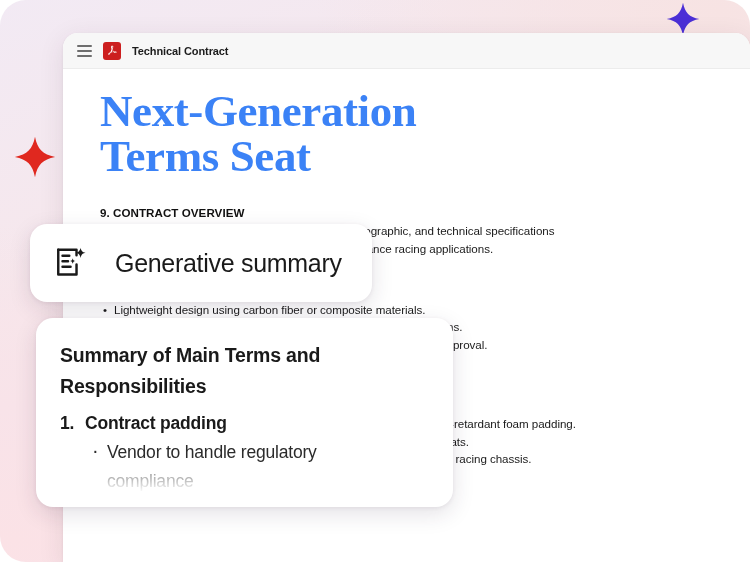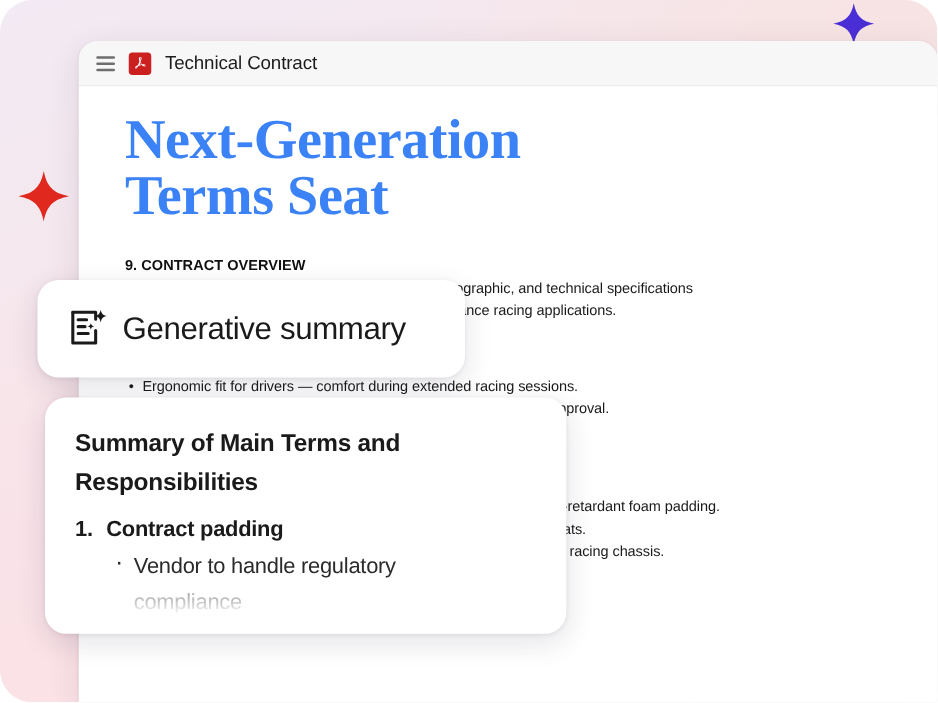--- a/index.html
+++ b/index.html
@@ -97,22 +97,22 @@
     height: 18px;
     border-radius: 3px;
     background: #cc1f1f;
     display: flex;
     align-items: center;
     justify-content: center;
     flex: 0 0 auto;
   }
 
   #doc-title {
-    font-size: 15px;
-    font-weight: normal;
+    font-size: 11px;
+    font-weight: bold;
     color: #1c1c1c;
     letter-spacing: -0.1px;
     white-space: nowrap;
   }
 
   
   #doc-body {
     padding: 20px 34px 0 37px;
     height: calc(100% - 36px);
     overflow: hidden;
@@ -165,21 +165,21 @@
     left: 30px;
     top: 224px;
     width: 342px;
     height: 78px;
     background: #ffffff;
     border-radius: 17px;
     box-shadow: 0 7px 22px rgba(50,30,60,0.13), 0 1px 4px rgba(50,30,60,0.07);
     display: flex;
     align-items: center;
     padding-left: 24px;
-    gap: 10px;
+    gap: 27px;
   }
   #gen-summary-label {
     font-size: 25px;
     color: #1a1a1a;
     letter-spacing: -0.3px;
     white-space: nowrap;
   }
 
   
   #summary-card {
@@ -289,20 +289,21 @@
       </div>
 
       <div class="sec-title">9. CONTRACT OVERVIEW</div>
       <ul class="doc-list">
         <li>Requirements, design considerations, target demographic, and technical specifications</li>
         <li style="padding-left:14px;">for a next-generation bucket seat for high-performance racing applications.</li>
       </ul>
 
       <div class="sec-title">2. DESIGN CONSIDERATIONS</div>
       <ul class="doc-list">
+        <li>Lightweight design using carbon fiber or composite materials.</li>
         <li>Ergonomic fit for drivers — comfort during extended racing sessions.</li>
         <li>Adjustable mounting points and harness compatibility subject to approval.</li>
       </ul>
 
       <div class="sec-title">3. TECHNICAL SPECIFICATIONS</div>
       <ul class="doc-list">
         <li>Shell: Carbon fiber monocoque with reinforced structural integrity.</li>
         <li>Upholstery: Breathable flame-resistant fabric over multi-layers; fire-retardant foam padding.</li>
         <li>Safety Compliance: FIA 8855-1999 or latest standard for racing seats.</li>
         <li>Mounting: Universal side-mount brackets compatible with standard racing chassis.</li>

